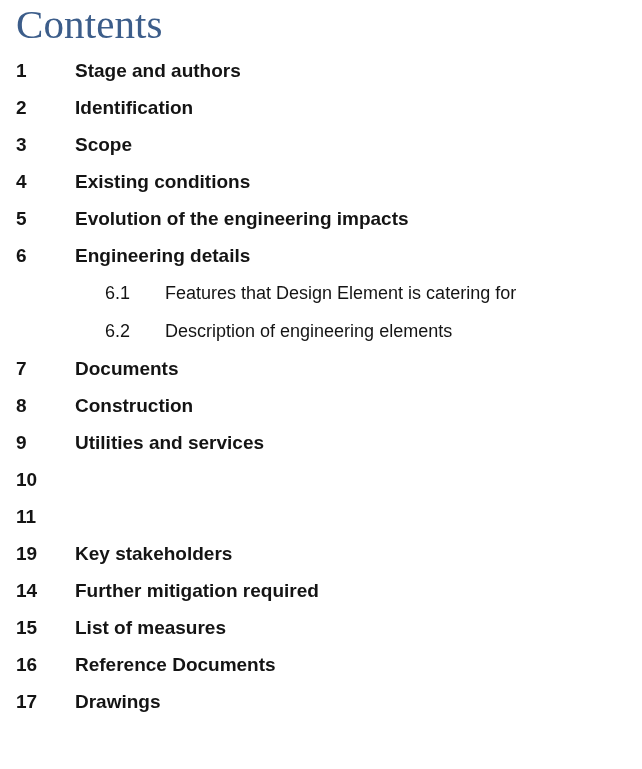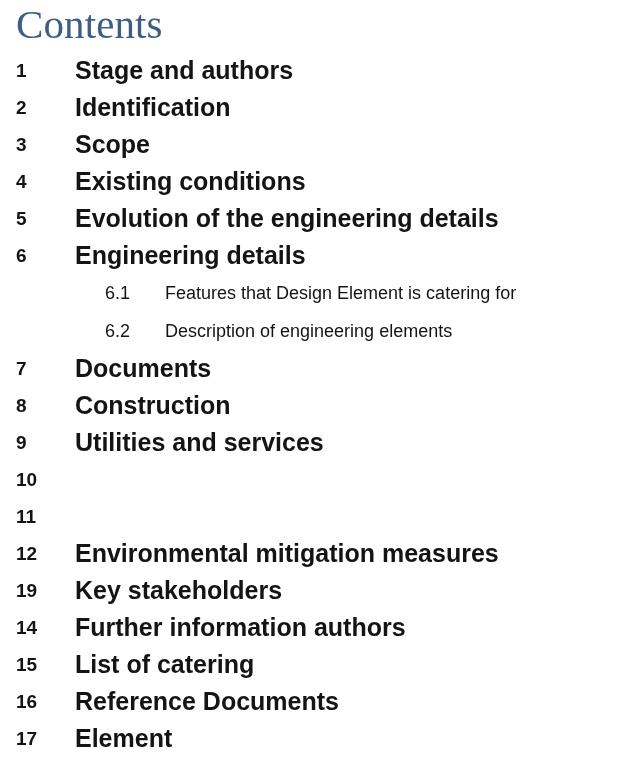--- a/index.html
+++ b/index.html
@@ -60,21 +60,21 @@
     top: 0;
     font-size: 19px;
     line-height: 37px;
     color: #141414;
   }
 
   .toc-entry .label {
     position: absolute;
     left: 75px;
     top: 0;
-    font-size: 25px;
+    font-size: 19px;
     line-height: 37px;
     color: #141414;
   }
 
   
   .toc-entry.level-1 .num,
   .toc-entry.level-1 .label {
     font-weight: 700;
   }
 
@@ -115,21 +115,21 @@
       <div class="toc-entry level-1">
         <span class="num">3</span>
         <span class="label">Scope</span>
       </div>
       <div class="toc-entry level-1">
         <span class="num">4</span>
         <span class="label">Existing conditions</span>
       </div>
       <div class="toc-entry level-1">
         <span class="num">5</span>
-        <span class="label">Evolution of the engineering details</span>
+        <span class="label">Evolution of the engineering impacts</span>
       </div>
       <div class="toc-entry level-1">
         <span class="num">6</span>
         <span class="label">Engineering details</span>
       </div>
       <div class="toc-entry level-2">
         <span class="num">6.1</span>
         <span class="label">Features that Design Element is catering for</span>
       </div>
       <div class="toc-entry level-2">
@@ -148,38 +148,34 @@
         <span class="num">9</span>
         <span class="label">Utilities and services</span>
       </div>
       <div class="toc-entry level-1">
         <span class="num">10</span>
       </div>
       <div class="toc-entry level-1">
         <span class="num">11</span>
       </div>
       <div class="toc-entry level-1">
-        <span class="num">12</span>
-        <span class="label">Environmental mitigation measures</span>
-      </div>
-      <div class="toc-entry level-1">
         <span class="num">19</span>
         <span class="label">Key stakeholders</span>
       </div>
       <div class="toc-entry level-1">
         <span class="num">14</span>
-        <span class="label">Further information authors</span>
+        <span class="label">Further mitigation required</span>
       </div>
       <div class="toc-entry level-1">
         <span class="num">15</span>
-        <span class="label">List of catering</span>
+        <span class="label">List of measures</span>
       </div>
       <div class="toc-entry level-1">
         <span class="num">16</span>
         <span class="label">Reference Documents</span>
       </div>
       <div class="toc-entry level-1">
         <span class="num">17</span>
-        <span class="label">Element</span>
+        <span class="label">Drawings</span>
       </div>
     </div>
 
 </div>
 
 </body></html>

